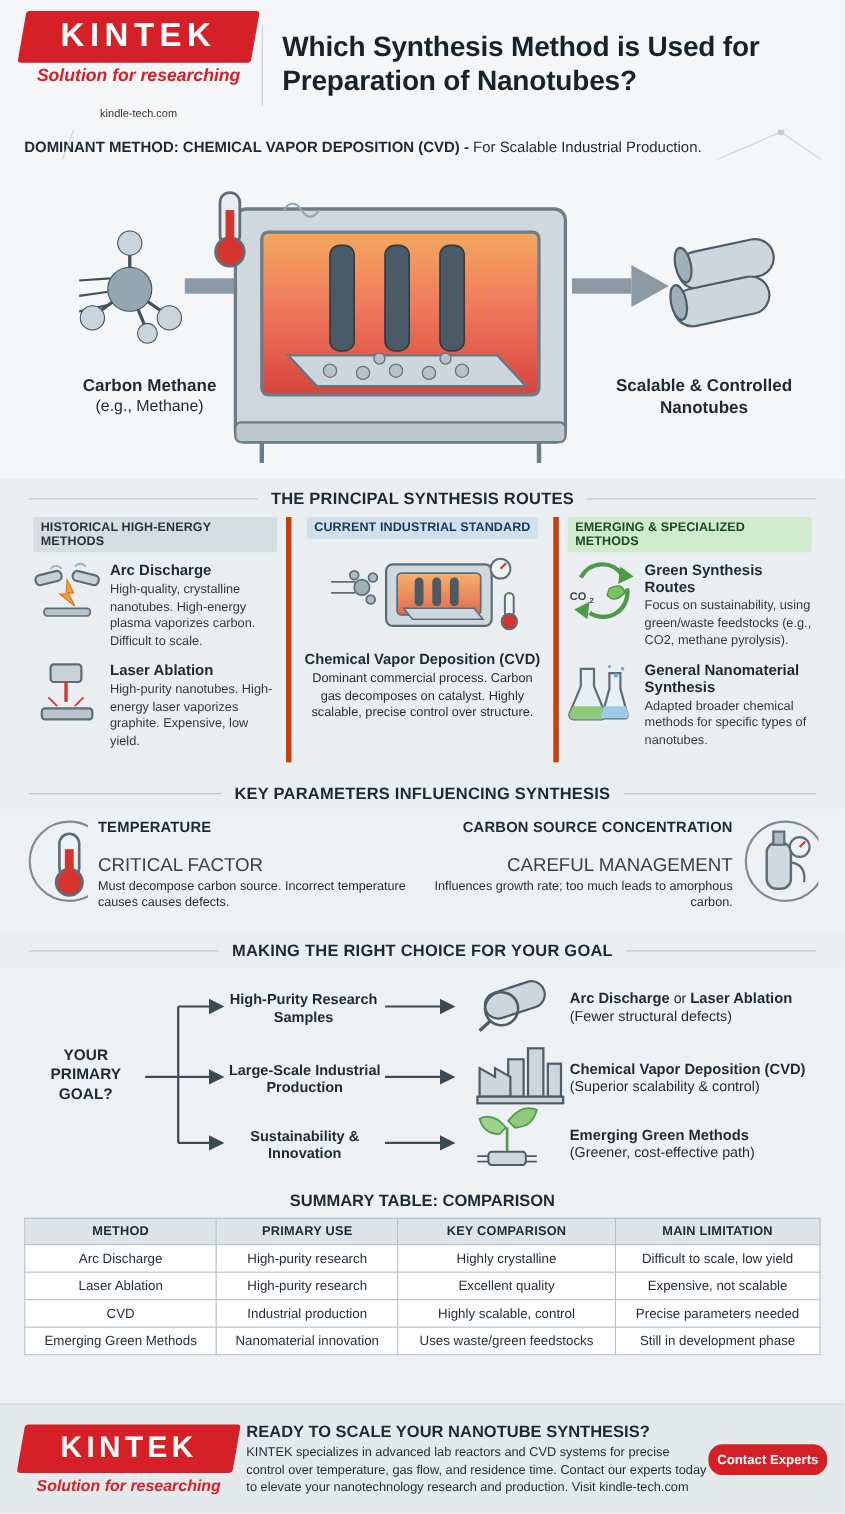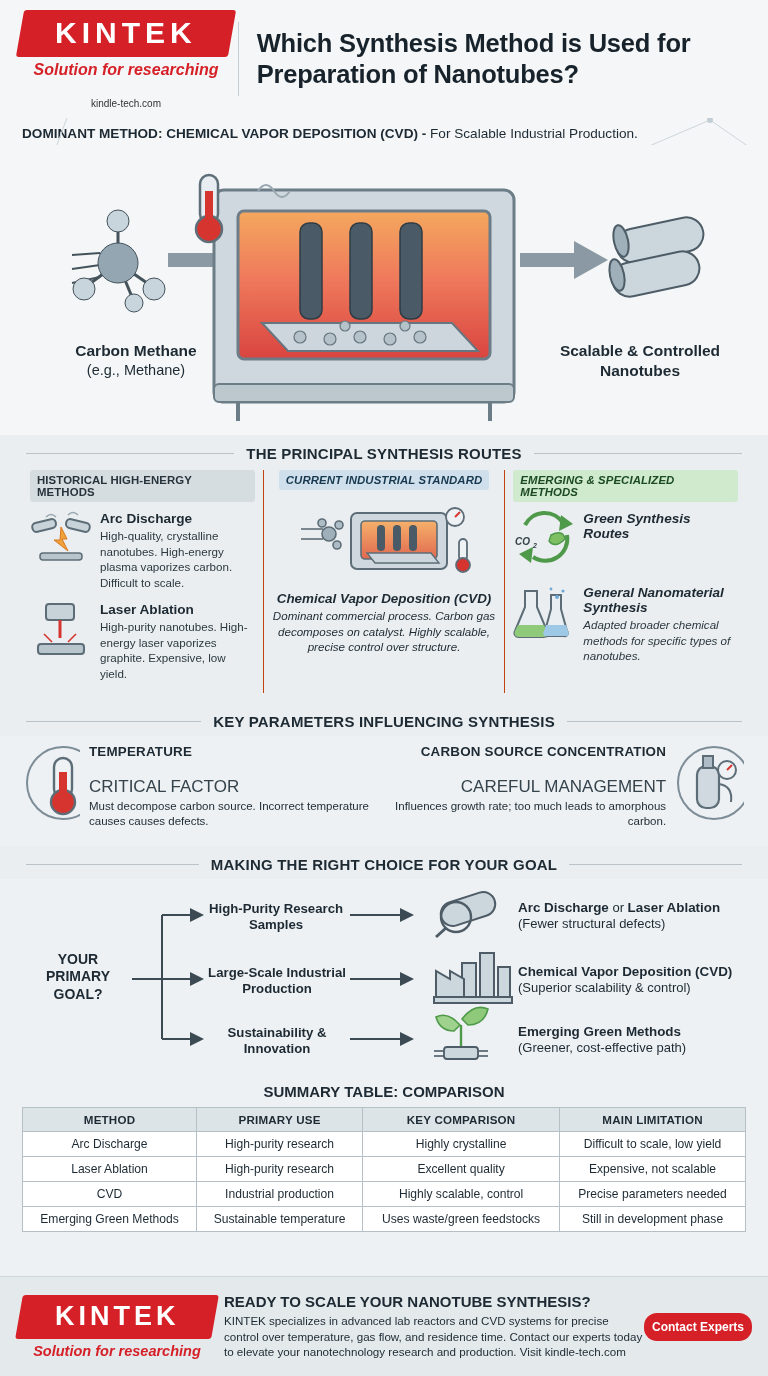--- a/index.html
+++ b/index.html
@@ -58,21 +58,21 @@
   .section-bar {
     display:flex; align-items:center; gap:12px; padding: 10px 26px 6px 26px;
     background:#eaeef0;
   }
   .section-bar .line { flex:1; height:1px; background:#b9c3c9; }
   .section-bar .title { font-size:15px; font-weight:bold; letter-spacing:0.2px; color:#1d2a33; }
 
   
   .routes { background:#eaeef0; padding: 2px 22px 10px 22px; display:flex; }
   .route-col { flex:1; padding: 0 8px; position:relative; }
-  .route-col + .route-col { border-left:1px solid #c2410c;font-style:italic; }
+  .route-col + .route-col { border-left:5px solid #c2410c; }
   .route-head {
     display:inline-block; font-size:11.4px; font-weight:bold; padding:4px 7px;
     border-radius:3px; margin-bottom:9px; letter-spacing:0.1px;
   }
   .h-grey { background:#d6dde0; color:#27333b; }
   .h-blue { background:#cfe0ec; color:#17384f; }
   .h-green { background:#cfeacd; color:#1c4a22; }
   .route-item { display:flex; gap:8px; margin-bottom:12px; }
   .route-item .art { width:62px; flex:none; }
   .route-item h4 { margin:0 0 2px 0; font-size:13.6px; }
@@ -349,20 +349,21 @@
             </g>
             <polygon points="48,4 60,13 46,20" fill="#4f9a4a"></polygon>
             <polygon points="18,52 6,43 20,36" fill="#4f9a4a"></polygon>
             <text x="2" y="34" font-size="10" font-family="Liberation Sans" fill="#37424a" font-weight="bold">CO</text>
             <text x="20" y="37" font-size="7" font-family="Liberation Sans" fill="#37424a" font-weight="bold">2</text>
             <path d="M38 24 q12 -6 14 4 q-10 10 -16 2z" fill="#7fbf63" stroke="#4f9a4a" stroke-width="1.4"></path>
           </svg>
         </div>
         <div>
           <h4>Green Synthesis Routes</h4>
+          <p>Focus on sustainability, using green/waste feedstocks (e.g., CO2, methane pyrolysis).</p>
         </div>
       </div>
       <div class="route-item">
         <div class="art">
           <svg width="62" height="56">
             <g stroke="#5d6d77" stroke-width="2" fill="#e8eef1">
               <path d="M12 6 l0 16 L2 46 a4 4 0 0 0 4 6 l24 0 a4 4 0 0 0 4 -6 L24 22 l0 -16 z"></path>
               <path d="M38 10 l0 14 l-6 22 a3 3 0 0 0 3 5 l16 0 a3 3 0 0 0 3 -5 l-6 -22 l0 -14 z"></path>
             </g>
             <path d="M5 40 l26 0 l3 6 a4 4 0 0 1 -4 6 l-24 0 a4 4 0 0 1 -4 -6 z" fill="#8fc97a"></path>
@@ -521,21 +522,21 @@
           <td>Expensive, not scalable</td>
         </tr>
         <tr>
           <td>CVD</td>
           <td>Industrial production</td>
           <td>Highly scalable, control</td>
           <td>Precise parameters needed</td>
         </tr>
         <tr>
           <td>Emerging Green Methods</td>
-          <td>Sustainable temperature</td>
+          <td>Nanomaterial innovation</td>
           <td>Uses waste/green feedstocks</td>
           <td>Still in development phase</td>
         </tr>
       </tbody>
     </table>
   </div>
 
   <div class="footer">
     <div class="footer-logo">
       <div class="logo-badge"><span>KINTEK</span></div>

